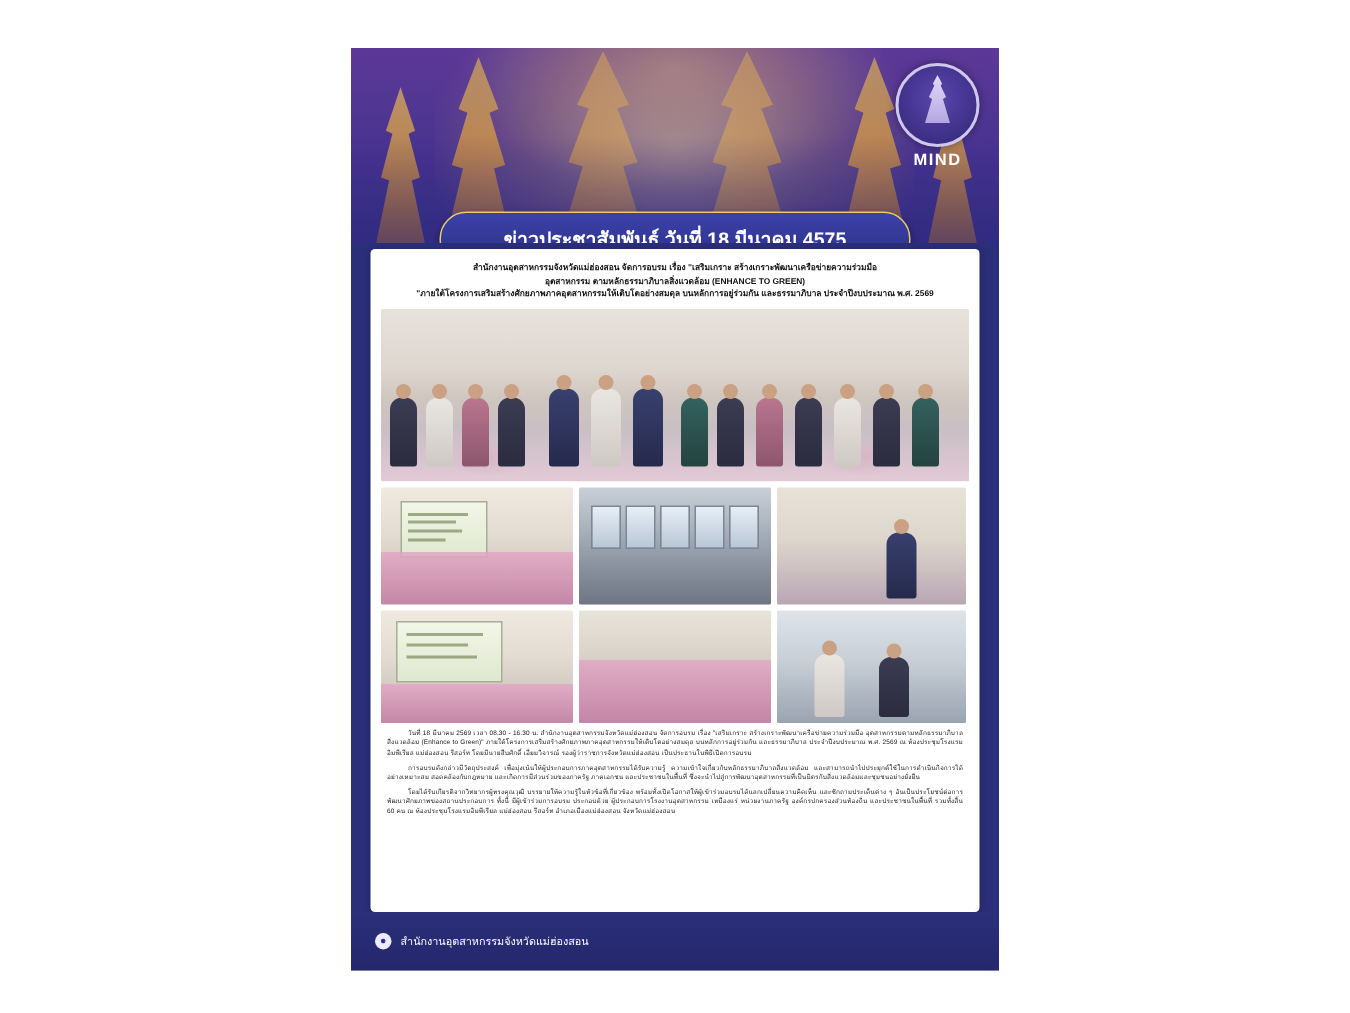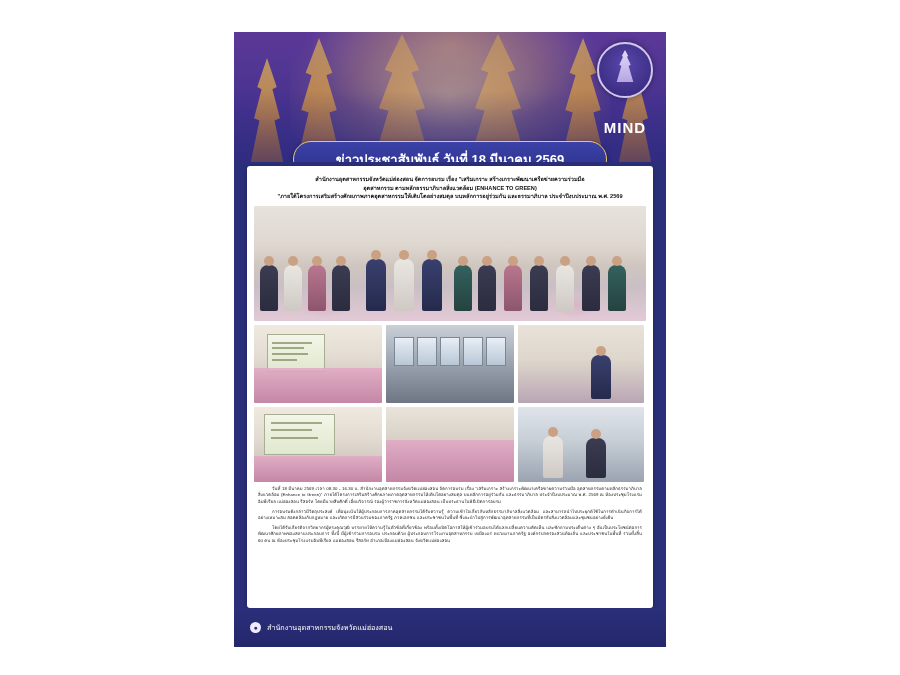--- a/index.html
+++ b/index.html
@@ -117,23 +117,23 @@
     left: 50%;
     top: 6px;
     transform: translateX(-50%);
     width: 26px;
     height: 32px;
     background: linear-gradient(180deg, #efe6ff, #bdb0e8);
     clip-path: polygon(50% 0%, 62% 18%, 58% 22%, 72% 46%, 64% 50%, 82% 100%, 18% 100%, 36% 50%, 28% 46%, 42% 22%, 38% 18%);
     opacity: 0.92;
   }
   .seal-label {
-    margin-top: 21px;
+    margin-top: 3px;
     color: #ffffff;
-    font-size: 15px;
+    font-size: 11px;
     font-weight: bold;
     letter-spacing: 1px;
     font-family: "Liberation Sans", sans-serif;
   }
 
   .date-pill {
     position: absolute;
     left: 50%;
     bottom: -16px;
     transform: translateX(-50%);
@@ -348,21 +348,21 @@
       </div>
       <div class="glow"></div>
       <div class="header-veil"></div>
 
 
       <div class="seal">
         <div class="seal-circle"></div>
         <div class="seal-label">MIND</div>
       </div>
 
-      <div class="date-pill">ข่าวประชาสัมพันธ์ วันที่ 18 มีนาคม 2569</div>
+      <div class="date-pill">ข่าวประชาสัมพันธ์ วันที่ 18 มีนาคม 4575</div>
     </div>
 
     <div class="card">
 
       <div class="card-heading">
         <span class="hl">สำนักงานอุตสาหกรรมจังหวัดแม่ฮ่องสอน จัดการอบรม เรื่อง "เสริมเกราะ สร้างเกราะพัฒนาเครือข่ายความร่วมมือ</span>
         <span class="hl">อุตสาหกรรม ตามหลักธรรมาภิบาลสิ่งแวดล้อม (ENHANCE TO GREEN)</span>
         <span class="hl">"ภายใต้โครงการเสริมสร้างศักยภาพภาคอุตสาหกรรมให้เติบโตอย่างสมดุล บนหลักการอยู่ร่วมกัน และธรรมาภิบาล ประจำปีงบประมาณ พ.ศ. 2569</span>
       </div>
 

